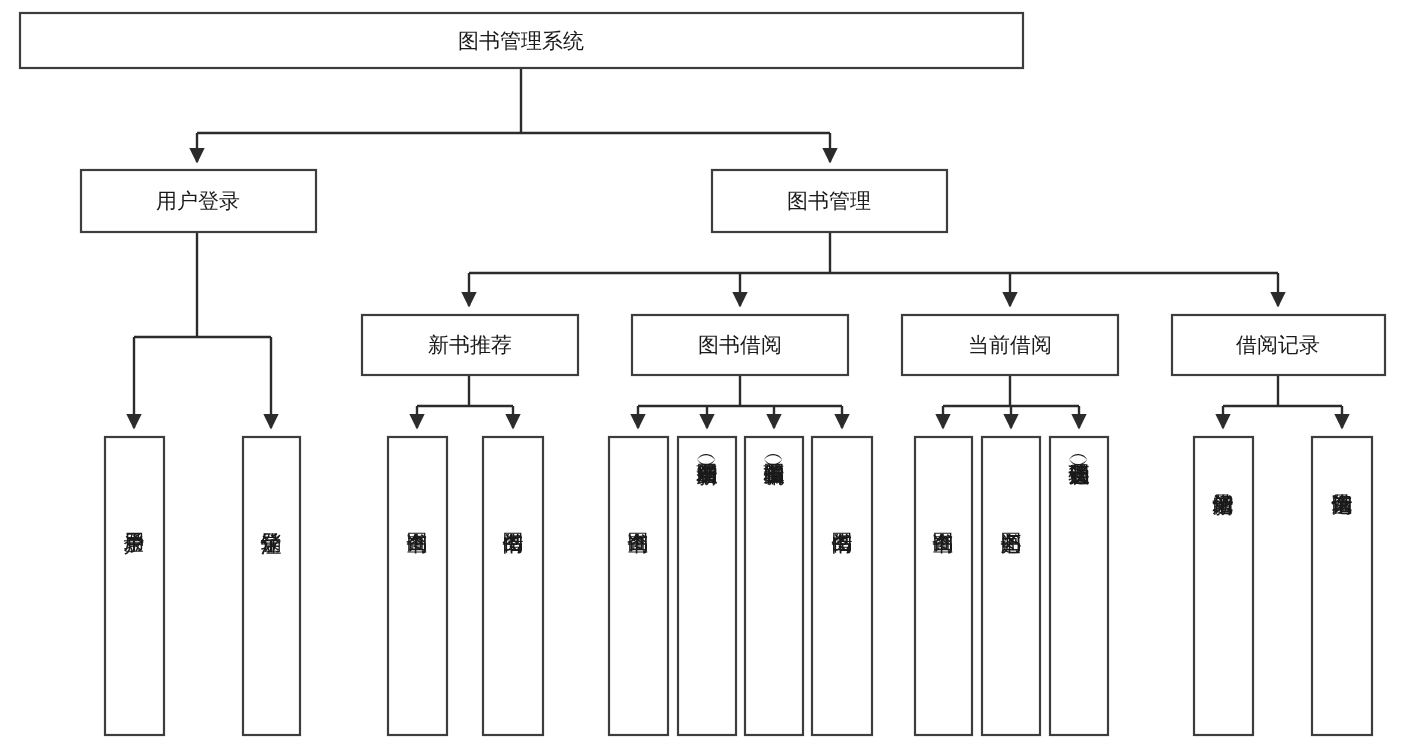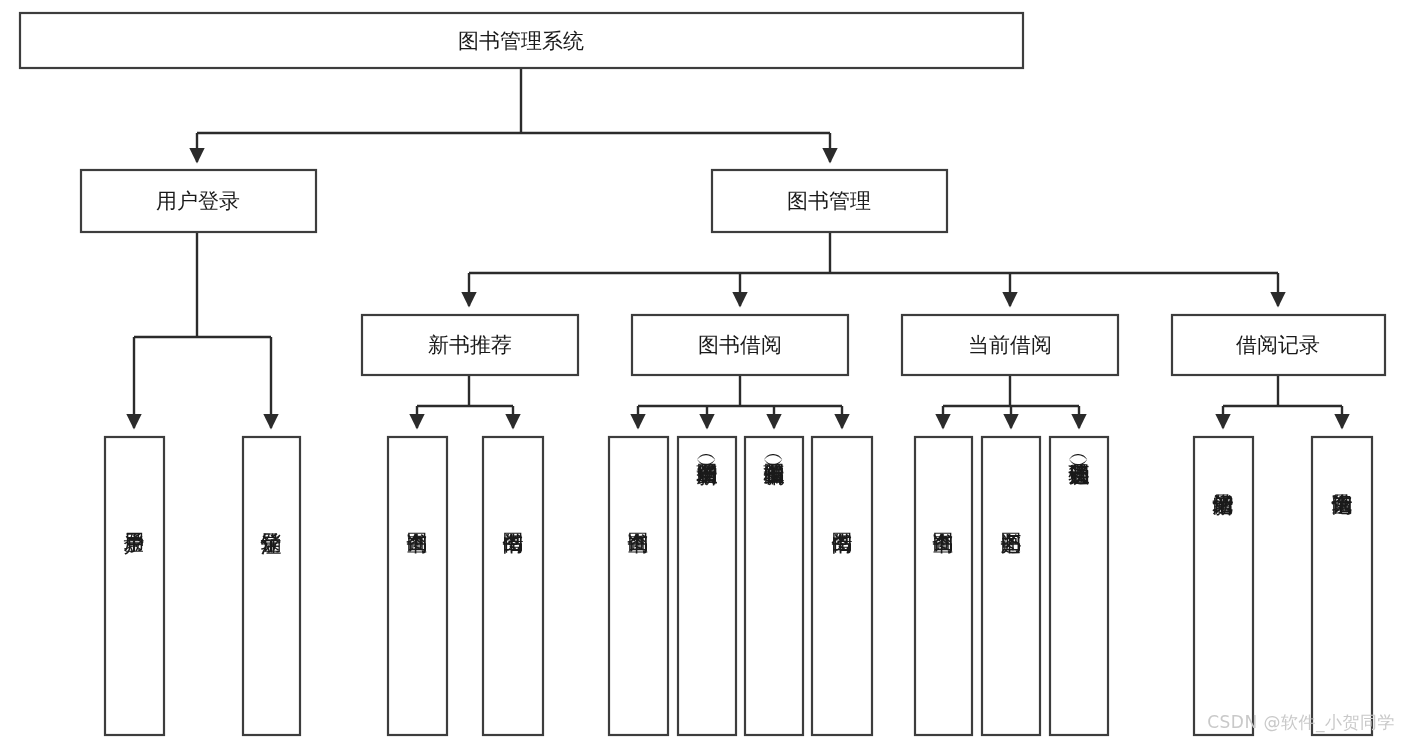--- a/index.html
+++ b/index.html
@@ -219,15 +219,14 @@
       <rect class="node-box" x="1194" y="437" width="59" height="298"></rect>
       <text class="leaf-label" x="1223" y="477" style="writing-mode:vertical-rl; text-orientation:upright; text-anchor:start;">新增借阅记录</text>
     </g>
 
     <g>
       <rect class="node-box" x="1312" y="437" width="60" height="298"></rect>
       <text class="leaf-label" x="1342" y="477" style="writing-mode:vertical-rl; text-orientation:upright; text-anchor:start;">查询借阅记录</text>
     </g>
   </svg>
 
-  <div class="watermark">CSDN @软件_小贺同学</div>
 
 </div>
 
 </body></html>

